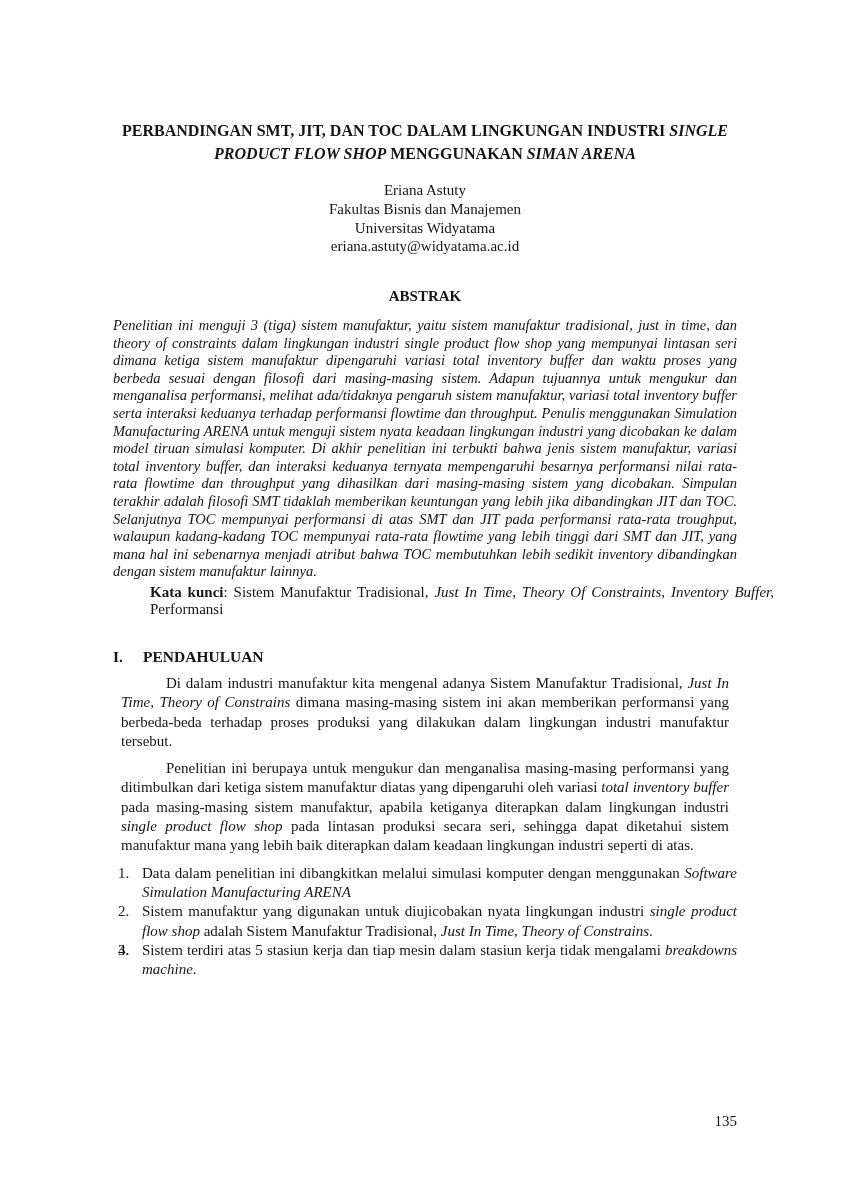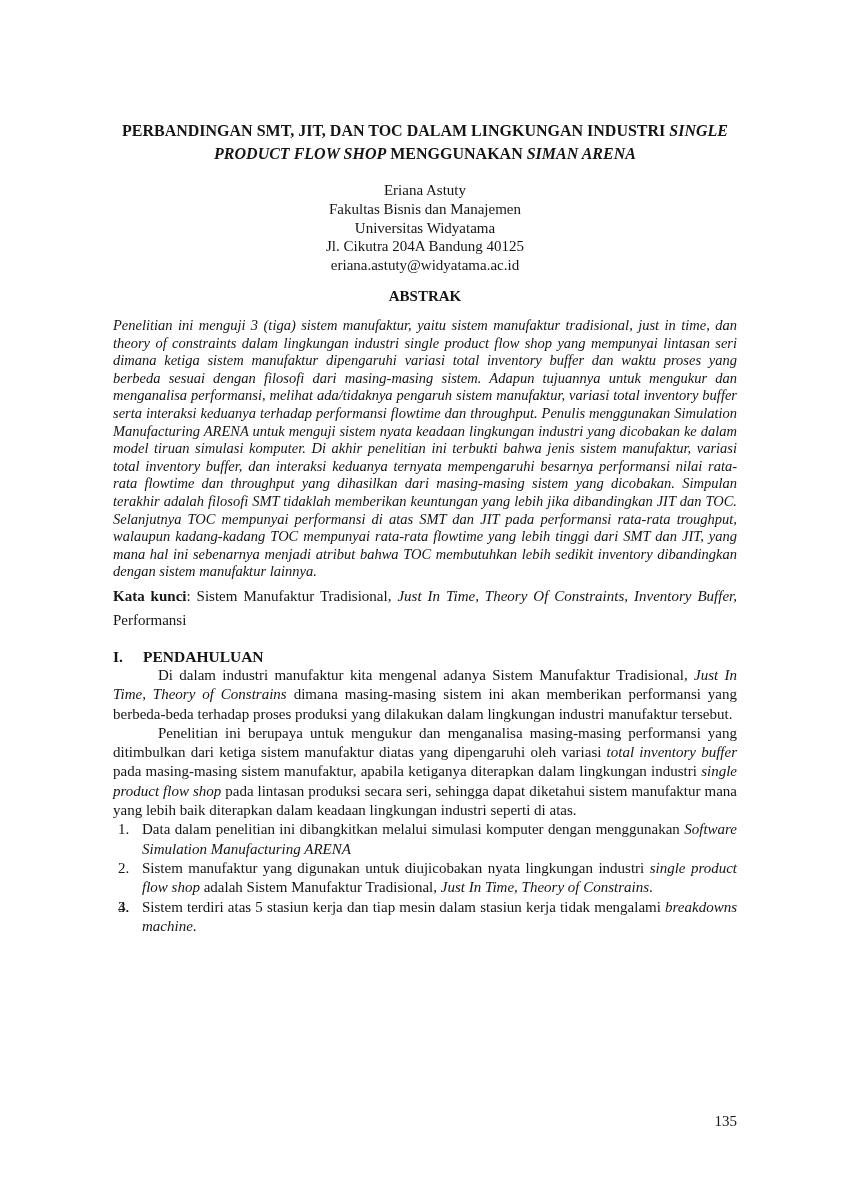--- a/index.html
+++ b/index.html
@@ -39,37 +39,38 @@
   .abs-body {
     top: 317px;
     font-size: 14.5px;
     font-style: italic;
     line-height: 17.6px;
     text-align: justify;
   }
   .keywords {
     top: 584px;
     font-size: 15px;
-    line-height: 24px;
+    line-height: 17px;
     text-align: justify;
+    margin-left: 37px;
   }
   .sec-head {
     top: 648px;
     font-size: 15.5px;
     font-weight: bold;
     display: flex;
   }
   .sec-num { width: 30px; flex: none; }
   .sec-body {
     top: 666px;
     font-size: 15px;
     line-height: 19.3px;
     text-align: justify;
   }
-  .para { text-indent: 45px; margin: 0; }
+  .para { text-indent: 45px; margin: 8px; }
   .list-item { position: relative; padding-left: 29px; margin: 0; }
   .item-num { position: absolute; left: 5px; top: 0; }
 
   .footer {
     top: 1113px;
     text-align: right;
     font-size: 15px;
   }
 
   
@@ -85,21 +86,20 @@
 
   <div class="block title">
     <div><span class="run-b">PERBANDINGAN SMT, JIT, DAN TOC DALAM LINGKUNGAN INDUSTRI </span><span class="run-bi">SINGLE</span></div>
     <div><span class="run-bi">PRODUCT FLOW SHOP</span><span class="run-b"> MENGGUNAKAN </span><span class="run-bi">SIMAN ARENA</span></div>
   </div>
 
   <div class="block authors">
     <div>Eriana Astuty</div>
     <div>Fakultas Bisnis dan Manajemen</div>
     <div>Universitas Widyatama</div>
-    <div>Jl. Cikutra 204A Bandung 40125</div>
     <div>eriana.astuty@widyatama.ac.id</div>
   </div>
 
   <div class="block abs-head">ABSTRAK</div>
 
   <div class="block abs-body"><span class="run-i">Penelitian ini menguji 3 (tiga) sistem manufaktur, yaitu sistem manufaktur tradisional, just in time, dan theory of constraints dalam lingkungan industri single product flow shop yang mempunyai lintasan seri dimana ketiga sistem manufaktur dipengaruhi variasi total inventory buffer dan waktu proses yang berbeda sesuai dengan filosofi dari masing-masing sistem. Adapun tujuannya untuk mengukur dan menganalisa performansi, melihat ada/tidaknya pengaruh sistem manufaktur, variasi total inventory buffer serta interaksi keduanya terhadap performansi flowtime dan throughput. Penulis menggunakan Simulation Manufacturing ARENA untuk menguji sistem nyata keadaan lingkungan industri yang dicobakan ke dalam model tiruan simulasi komputer. Di akhir penelitian ini terbukti bahwa jenis sistem manufaktur, variasi total inventory buffer, dan interaksi keduanya ternyata mempengaruhi besarnya performansi nilai rata-rata flowtime dan throughput yang dihasilkan dari masing-masing sistem yang dicobakan. Simpulan terakhir adalah filosofi SMT tidaklah memberikan keuntungan yang lebih jika dibandingkan JIT dan TOC. Selanjutnya TOC mempunyai performansi di atas SMT dan JIT pada performansi rata-rata troughput, walaupun kadang-kadang TOC mempunyai rata-rata flowtime yang lebih tinggi dari SMT dan JIT, yang mana hal ini sebenarnya menjadi atribut bahwa TOC membutuhkan lebih sedikit inventory dibandingkan dengan sistem manufaktur lainnya.</span></div>
 
   <div class="block keywords"><span class="run-b">Kata kunci</span><span class="run-r">: Sistem Manufaktur Tradisional, </span><span class="run-i">Just In Time, Theory Of Constraints, Inventory Buffer,</span><span class="run-r"> Performansi</span></div>
 
   <div class="block sec-head">

